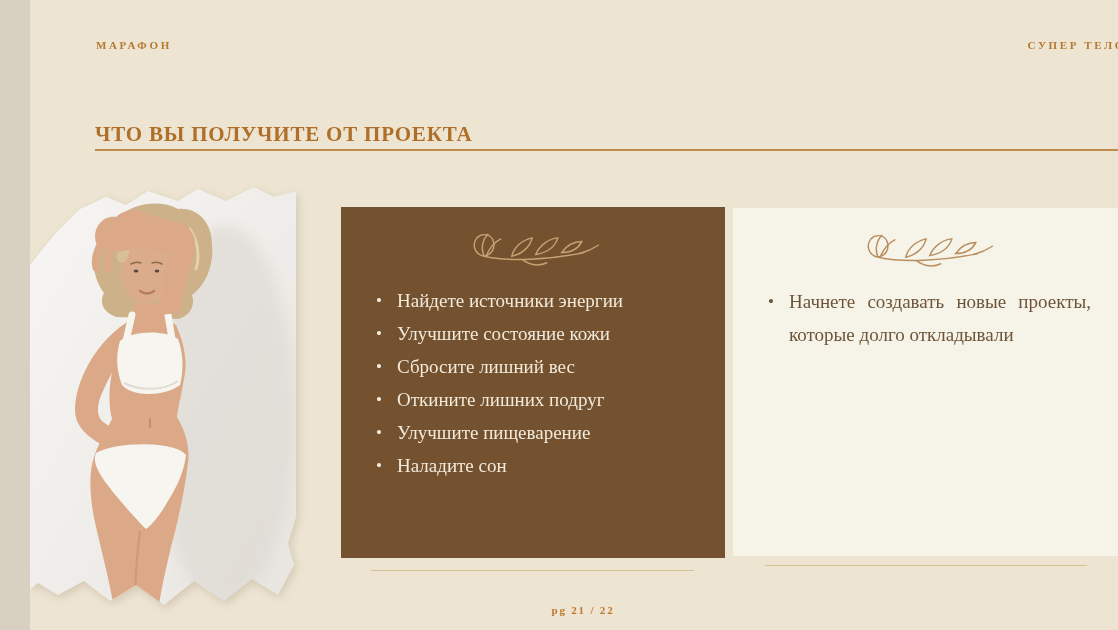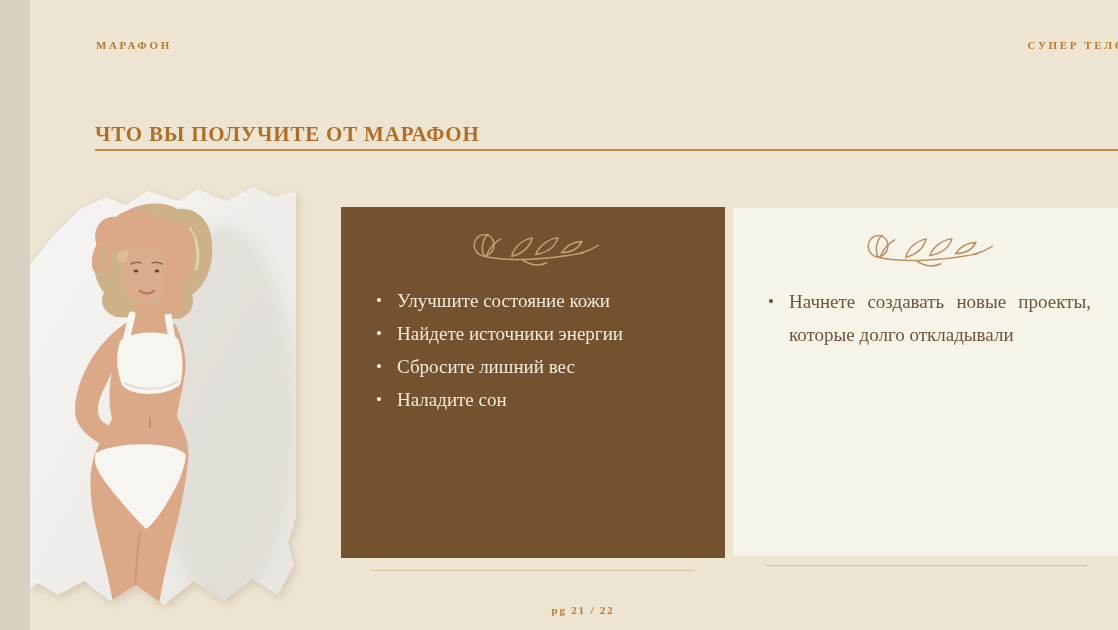--- a/index.html
+++ b/index.html
@@ -76,21 +76,21 @@
   }
 </style>
 </head>
 <body>
 
 <div class="slide">
 
   <div class="hdr-label hdr-left">МАРАФОН</div>
   <div class="hdr-label hdr-right">СУПЕР ТЕЛО</div>
 
-  <h1 class="page-title">ЧТО ВЫ ПОЛУЧИТЕ ОТ МАРАФОН</h1>
+  <h1 class="page-title">ЧТО ВЫ ПОЛУЧИТЕ ОТ ПРОЕКТА</h1>
   <div class="title-rule"></div>
 
   <svg class="photo" viewBox="0 0 270 465" aria-hidden="true">
     <defs>
       <clipPath id="torn">
         <path d="M0,100 L24,70 L50,44 L76,32 L96,40 L118,26 L148,36 L168,24 L196,36 L224,22 L244,32 L266,26
                  L266,352 L258,378 L264,400 L248,430 L222,414 L194,436 L164,416 L134,440 L106,420 L80,436
                  L54,416 L28,430 L8,418 L0,424 Z"></path>
       </clipPath>
       <filter id="blur8" x="-50%" y="-50%" width="200%" height="200%">
@@ -152,23 +152,25 @@
         <path d="M22 34 C 12 32, 8 22, 14 14 C 20 8, 30 10, 32 18 C 34 26, 30 32, 22 34 Z"></path>
         <path d="M22 34 C 18 26, 20 16, 26 10"></path>
         <path d="M24 34 C 28 24, 34 18, 40 15"></path>
         <path d="M52 34 C 54 24, 64 16, 74 14 C 72 24, 62 32, 52 34 Z"></path>
         <path d="M78 32 C 82 22, 92 15, 102 14 C 99 24, 90 30, 78 32 Z"></path>
         <path d="M64 38 C 72 44, 82 45, 90 41"></path>
         <path d="M106 30 C 112 22, 120 18, 128 18 C 124 26, 116 30, 106 30 Z"></path>
       </g>
     </svg>
     <ul class="benefits">
+        <li>Найдете источники энергии</li>
         <li>Улучшите состояние кожи</li>
-        <li>Найдете источники энергии</li>
         <li>Сбросите лишний вес</li>
+        <li>Откините лишних подруг</li>
+        <li>Улучшите пищеварение</li>
         <li>Наладите сон</li>
       </ul>
   </section>
 
   <section class="card card-light">
     <svg class="flower" viewBox="0 0 150 50" aria-hidden="true">
       <g fill="none" stroke="currentColor" stroke-width="1.6" stroke-linecap="round">
         <path d="M22 34 C 48 40, 92 38, 130 30"></path>
         <path d="M126 31 C 133 29, 140 26, 146 22"></path>
         <path d="M22 34 C 12 32, 8 22, 14 14 C 20 8, 30 10, 32 18 C 34 26, 30 32, 22 34 Z"></path>

